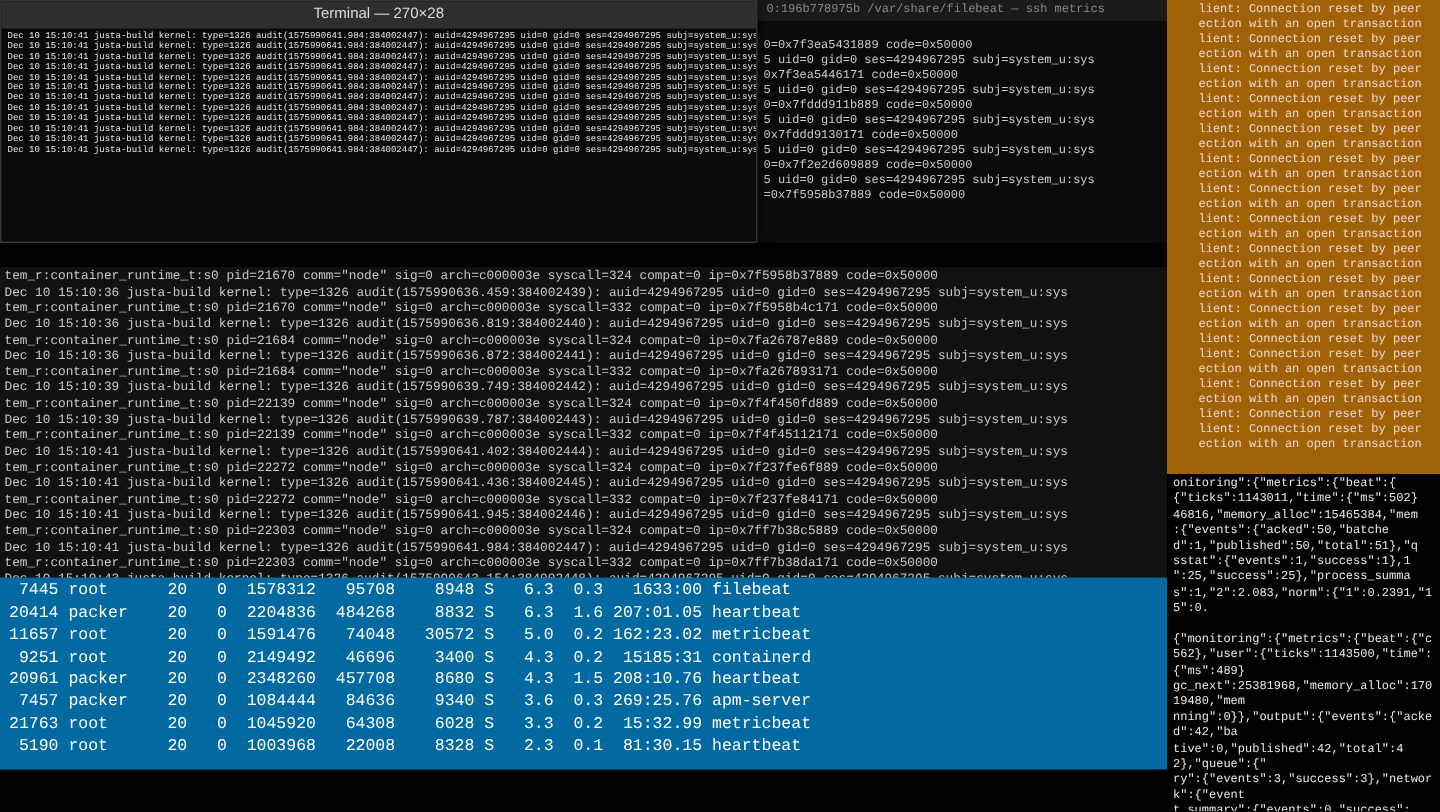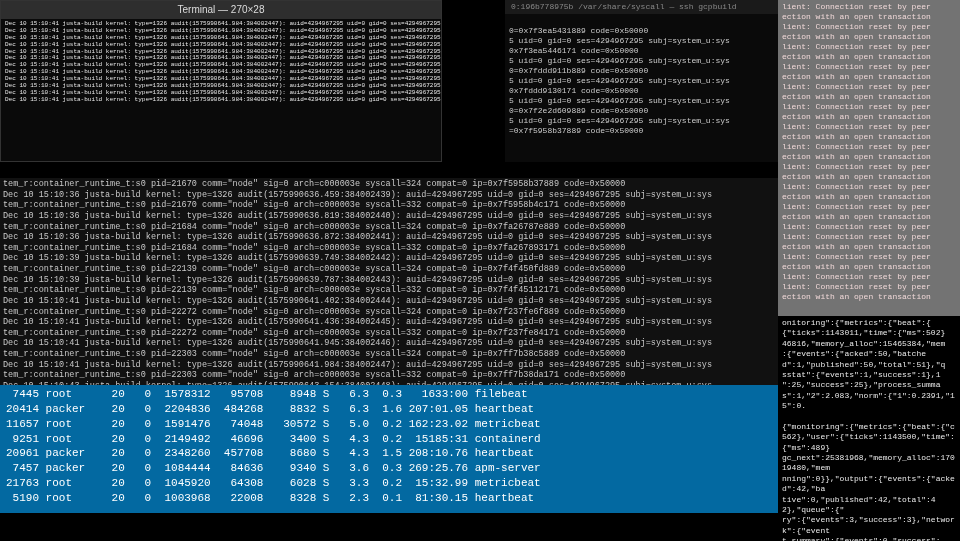--- a/index.html
+++ b/index.html
@@ -1,20 +1,20 @@
 <!DOCTYPE html>
 <html><head>
 <meta charset="utf-8">
 <style>
   * { margin: 0; padding: 0; box-sizing: border-box; }
   html, body { width: 960px; height: 541px; overflow: hidden; background: #000; font-family: "Courier New", monospace; font-size: 9px; line-height: 1.2; }
   .screen { position: relative; width: 960px; height: 541px; }
   
   .win-term {
-    position: absolute; left: 0; top: 0; width: 442px; height: 162px;
+    position: absolute; left: 0; top: 0; width: 505px; height: 162px;
     background: #0a0a0a; border: 1px solid #333; box-shadow: 0 2px 8px rgba(0,0,0,0.7);
     z-index: 10;
   }
   .win-term .titlebar { height: 18px; background: #2e2e2e; color: #ddd; font-family: sans-serif; font-size: 10px; text-align: center; line-height: 18px; }
   .win-term .body { padding: 2px 4px; color: #e8e8e8; font-size: 6px; line-height: 1.15; white-space: pre; overflow: hidden; height: calc(100% - 18px); }
   
   .tmux-tab {
     position: absolute; left: 505px; top: 0; width: 273px; height: 14px;
     background: #1a1a1a; color: #888; font-size: 8px; line-height: 14px; padding: 0 6px;
     z-index: 5;
@@ -28,21 +28,21 @@
   }
   
   .pane-audit {
     position: absolute; left: 0; top: 178px; width: 778px; height: 223px;
     background: #111; color: #c8c8c8; font-size: 8.5px; line-height: 1.25; padding: 1px 3px;
     white-space: pre; overflow: hidden;
   }
   
   .pane-red {
     position: absolute; left: 778px; top: 0; width: 182px; height: 392px;
-    background: #737373; color: #f0d8d8; font-size: 8px; line-height: 1.25; padding: 2px 4px;
+    background: #a16207; color: #f0d8d8; font-size: 8px; line-height: 1.25; padding: 2px 21px;
     white-space: pre; overflow: hidden;
   }
   
   .pane-json {
     position: absolute; left: 778px; top: 316px; width: 182px; height: 225px;
     background: #000; color: #e8e8e8; font-size: 8px; line-height: 1.3; padding: 2px 4px;
     white-space: pre-wrap; overflow: hidden; word-break: break-all;
   }
   
   .pane-top {
@@ -69,21 +69,21 @@
 Dec 10 15:10:41 justa-build kernel: type=1326 audit(1575990641.984:384002447): auid=4294967295 uid=0 gid=0 ses=4294967295 subj=system_u:system_r:container_runtime_t:s0 pid=22303 comm="node" sig=0
 Dec 10 15:10:41 justa-build kernel: type=1326 audit(1575990641.984:384002447): auid=4294967295 uid=0 gid=0 ses=4294967295 subj=system_u:system_r:container_runtime_t:s0 pid=22303 comm="node" sig=0
 Dec 10 15:10:41 justa-build kernel: type=1326 audit(1575990641.984:384002447): auid=4294967295 uid=0 gid=0 ses=4294967295 subj=system_u:system_r:container_runtime_t:s0 pid=22303 comm="node" sig=0
 Dec 10 15:10:41 justa-build kernel: type=1326 audit(1575990641.984:384002447): auid=4294967295 uid=0 gid=0 ses=4294967295 subj=system_u:system_r:container_runtime_t:s0 pid=22303 comm="node" sig=0
 Dec 10 15:10:41 justa-build kernel: type=1326 audit(1575990641.984:384002447): auid=4294967295 uid=0 gid=0 ses=4294967295 subj=system_u:system_r:container_runtime_t:s0 pid=22303 comm="node" sig=0
 Dec 10 15:10:41 justa-build kernel: type=1326 audit(1575990641.984:384002447): auid=4294967295 uid=0 gid=0 ses=4294967295 subj=system_u:system_r:container_runtime_t:s0 pid=22303 comm="node" sig=0
 Dec 10 15:10:41 justa-build kernel: type=1326 audit(1575990641.984:384002447): auid=4294967295 uid=0 gid=0 ses=4294967295 subj=system_u:system_r:container_runtime_t:s0 pid=22303 comm="node" sig=0</div>
   </div>
 
   <div class="tmux-tab">
-    <span>0:196b778975b /var/share/syscall — ssh gcpbuild</span>
+    <span>0:196b778975b /var/share/filebeat — ssh metrics</span>
   </div>
 
   <div class="pane-audit-upper" id="audit-upper">0=0x7f3ea5431889 code=0x50000
 5 uid=0 gid=0 ses=4294967295 subj=system_u:sys
 0x7f3ea5446171 code=0x50000
 5 uid=0 gid=0 ses=4294967295 subj=system_u:sys
 0=0x7fddd911b889 code=0x50000
 5 uid=0 gid=0 ses=4294967295 subj=system_u:sys
 0x7fddd9130171 code=0x50000
 5 uid=0 gid=0 ses=4294967295 subj=system_u:sys

